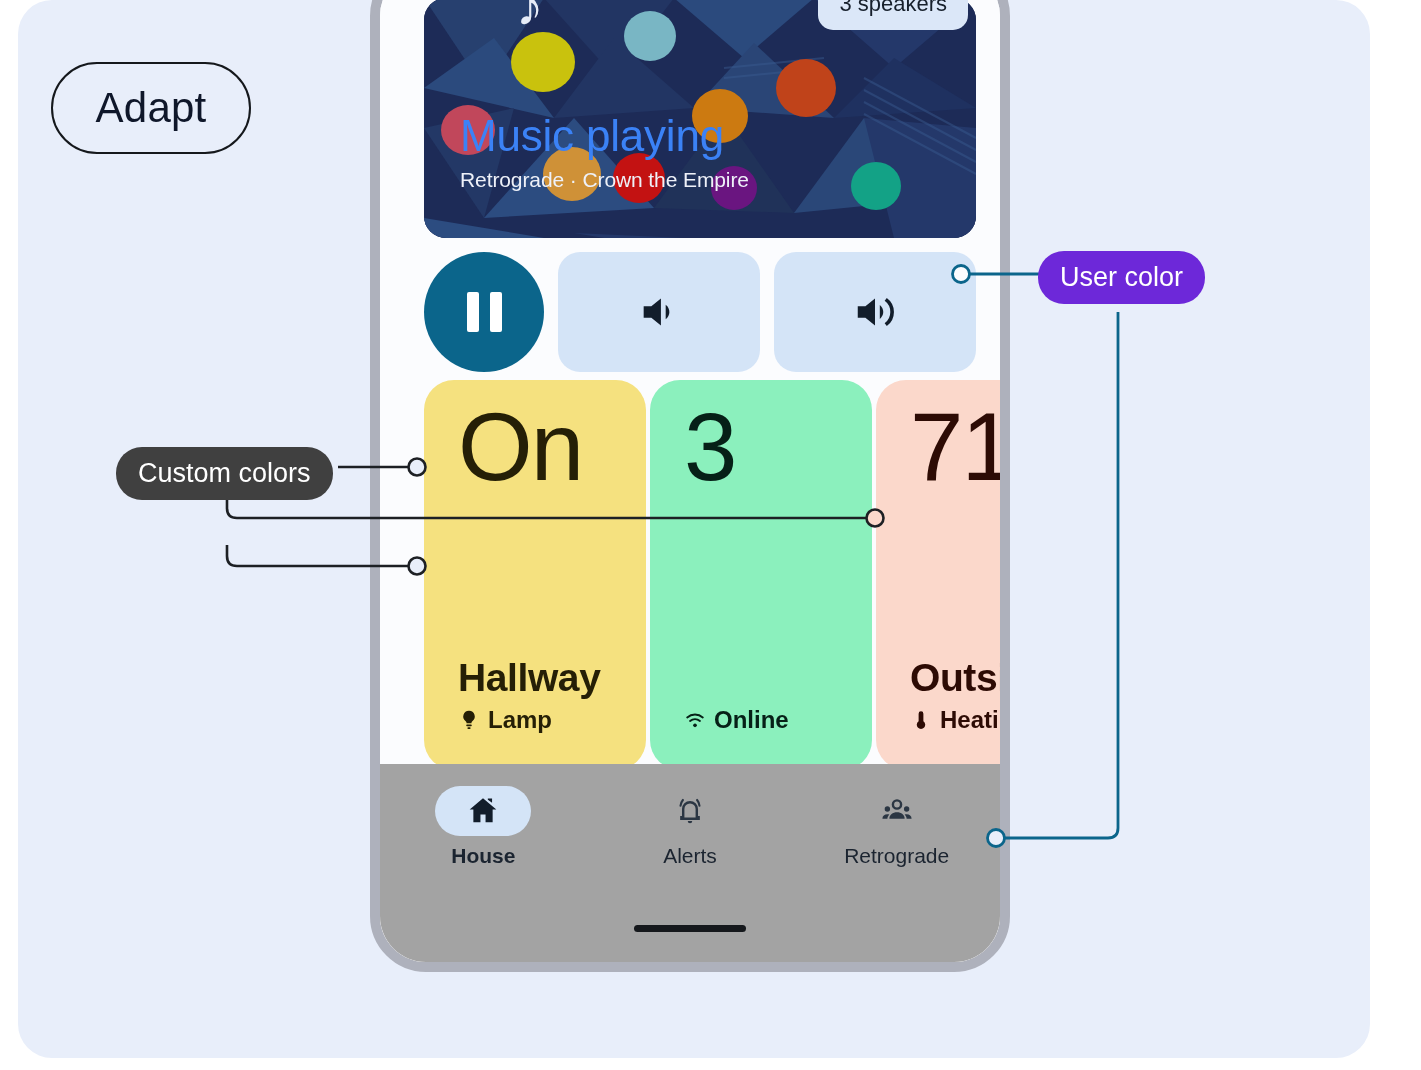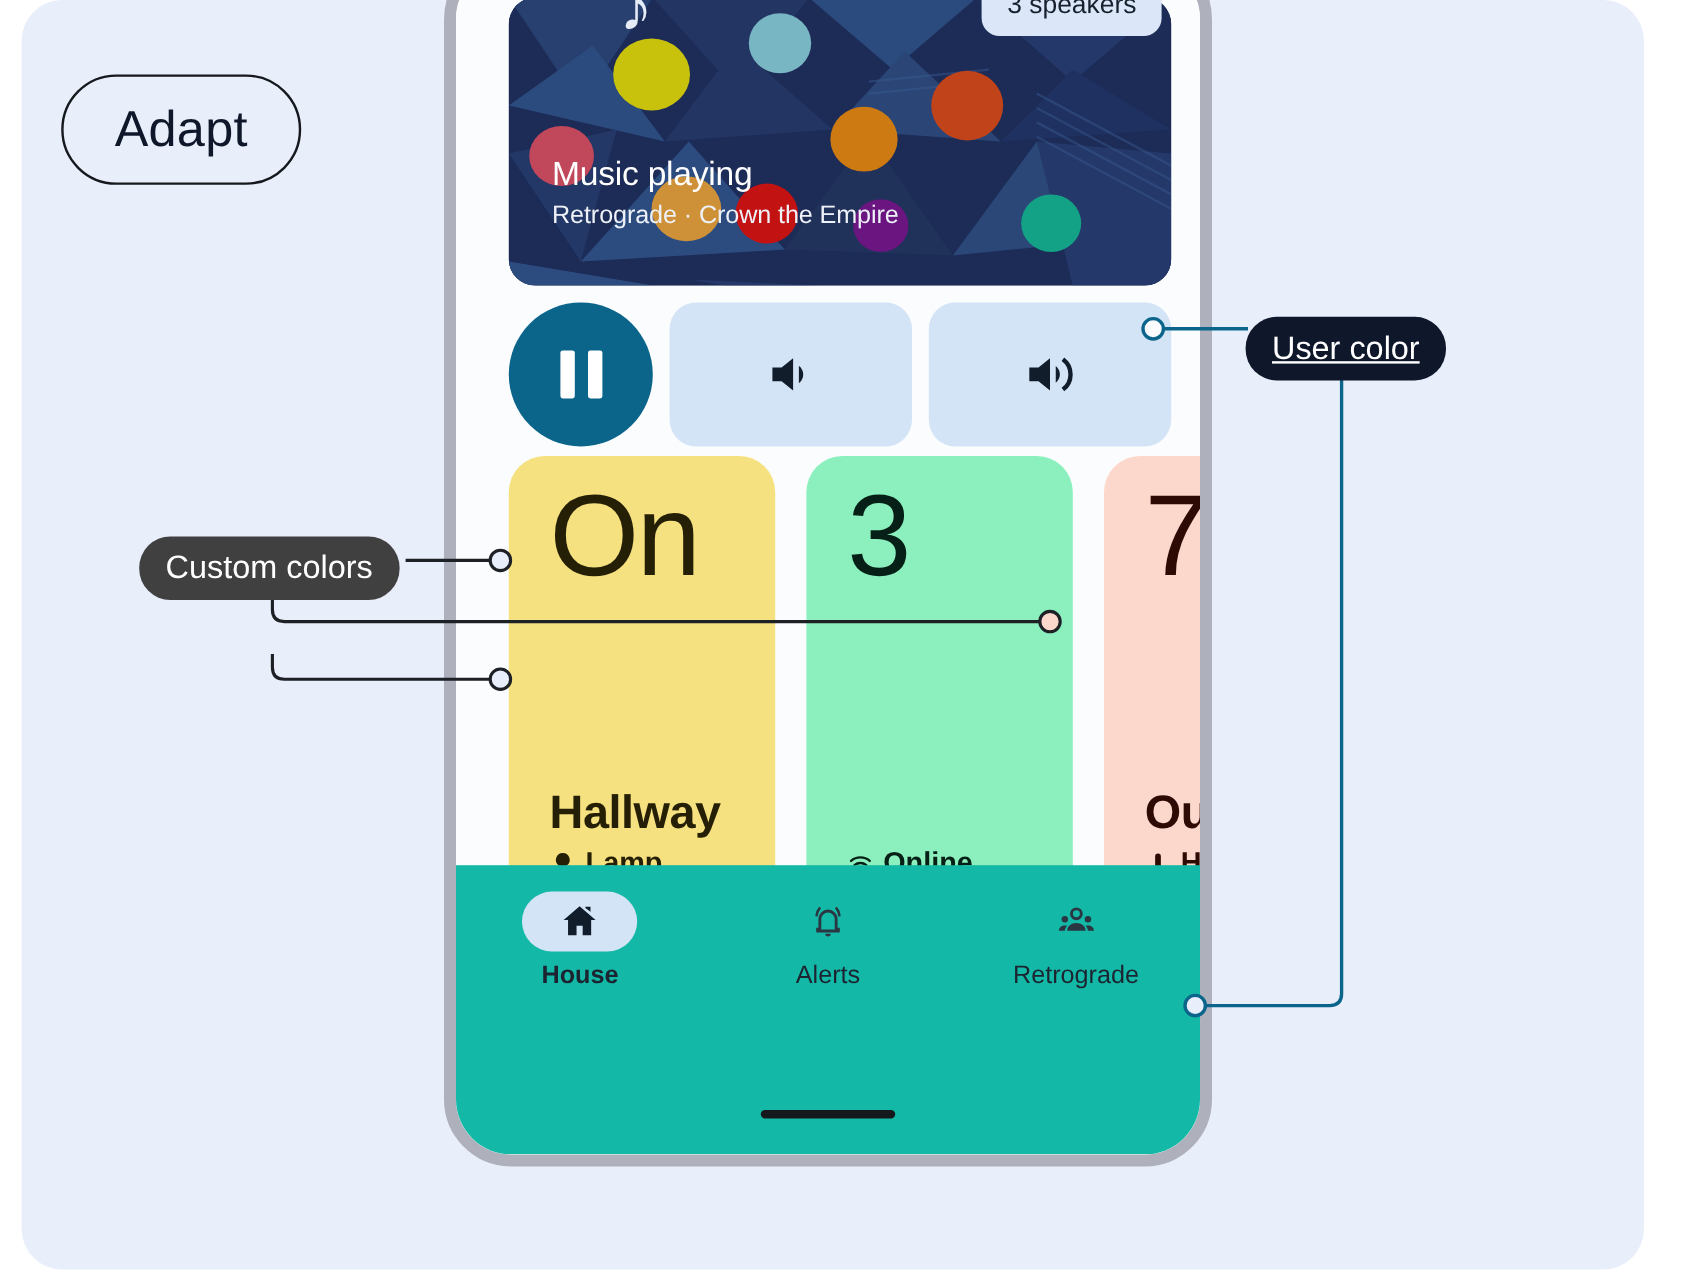--- a/index.html
+++ b/index.html
@@ -80,22 +80,22 @@
     background: #1d2b57;
   }
   .album svg { position:absolute; inset:0; width:100%; height:100%; display:block; }
   .album-text {
     position: absolute;
     left: 36px;
     bottom: 46px;
     z-index: 4;
   }
   .album-title {
-    font-size: 28px;
-    color: #ffffff;
+    font-size: 44px;
+    color: #3b82f6;
     line-height: 1.05;
     letter-spacing: -0.2px;
   }
   .album-sub {
     font-size: 21px;
     color: #eef1f8;
     margin-top: 9px;
     letter-spacing: -0.1px;
   }
   .speakers-badge {
@@ -154,21 +154,21 @@
   .btn-vol svg { width: 46px; height: 46px; }
 
   
   .tiles {
     position: absolute;
     left: 44px;
     top: 410px;
     width: 700px;
     height: 390px;
     display: flex;
-    gap: 26px;
+    gap: 4px;
   }
   .tile {
     width: 222px;
     flex: 0 0 auto;
     border-radius: 30px;
     position: relative;
     overflow: hidden;
   }
   .tile-value {
     position: absolute;
@@ -201,22 +201,22 @@
     white-space: nowrap;
   }
   .tile-status svg { width: 22px; height: 22px; flex:0 0 auto; }
 
   
   .bottom-nav {
     position: absolute;
     left: 0;
     right: 0;
     bottom: 0;
-    height: 241px;
-    background: #14b8a6;
+    height: 198px;
+    background: #a3a3a3;
     display: flex;
     padding-top: 22px;
     box-sizing: border-box;
   }
   .nav-item {
     flex: 1 1 0;
     display: flex;
     flex-direction: column;
     align-items: center;
     gap: 8px;
@@ -256,21 +256,21 @@
     display: inline-flex;
     align-items: center;
     justify-content: center;
     border-radius: 26px;
     white-space: nowrap;
     font-size: 27px;
     padding: 11px 22px;
     color: #ffffff;
   }
   .label-custom { background: #404040; left: 116px; top: 447px; }
-  .label-user  { background: #0f172a; left: 1038px; top: 264px; text-decoration: underline; }
+  .label-user  { background: #6d28d9; left: 1038px; top: 251px; }
 </style>
 </head>
 <body>
 
 <div id="root">
 
   <div class="canvas"></div>
 
   <div class="adapt-pill">
     <span>Adapt</span>

